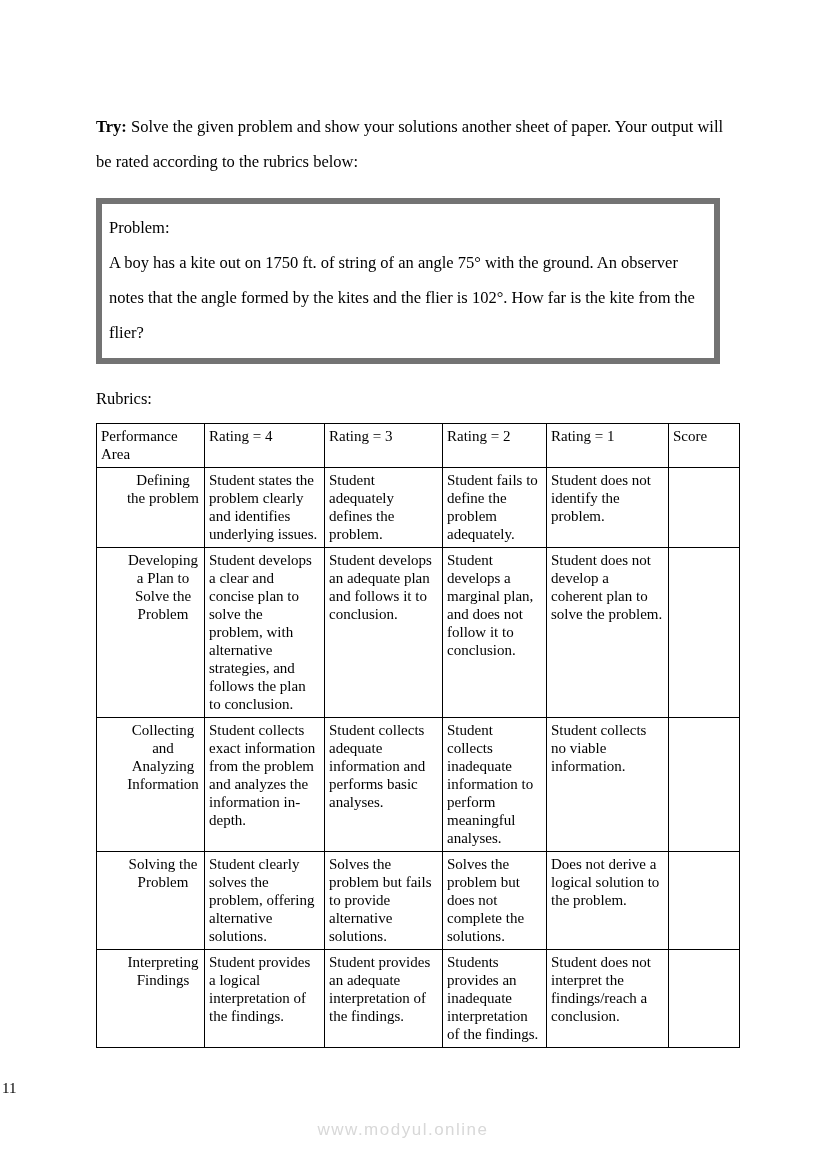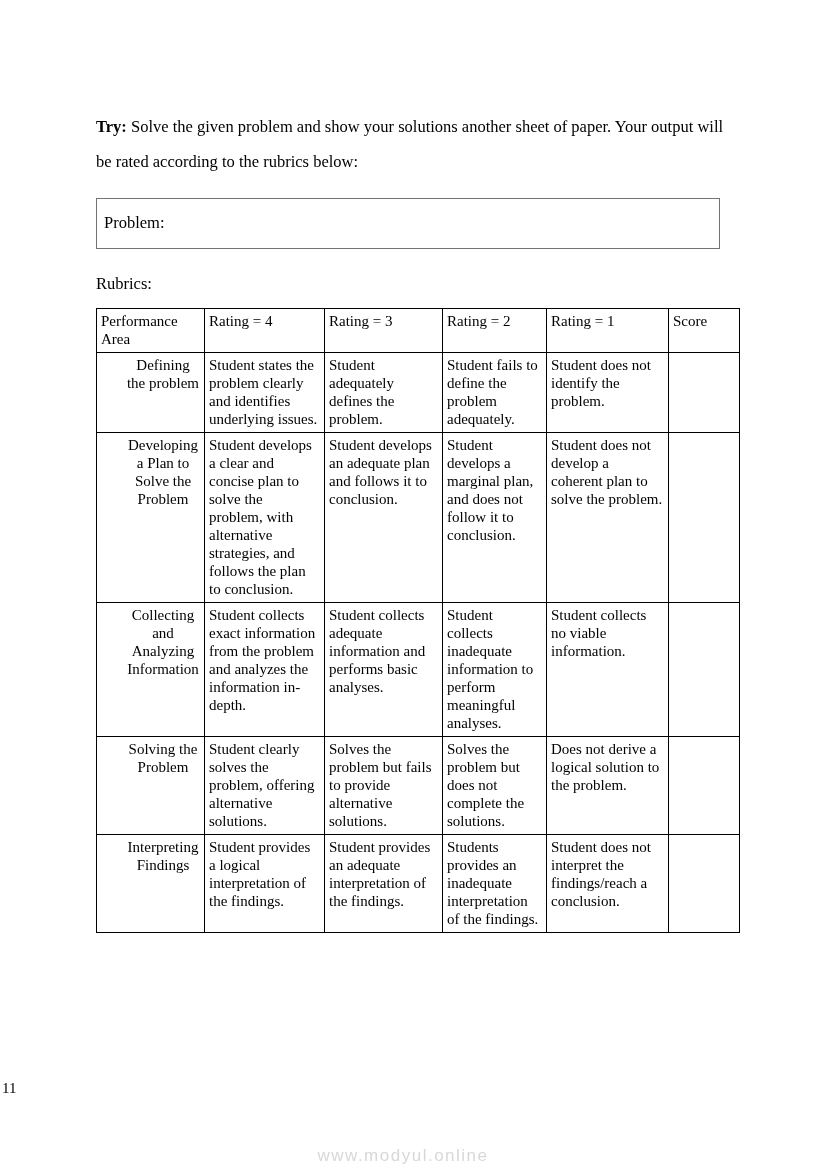--- a/index.html
+++ b/index.html
@@ -32,21 +32,21 @@
   .intro {
     font-size: 16.5px;
     line-height: 35px;
     text-align: left;
   }
   .intro b {
     font-weight: bold;
   }
   .problem-box {
     margin-top: 19px;
-    border: 1px solid #737373;
+    border: 6px solid #737373;
     width: 624px;
     box-sizing: border-box;
     padding: 6px 7px 8px 7px;
   }
   .problem-box .line {
     font-size: 16.5px;
     line-height: 35px;
   }
   .rubrics-label {
     margin-top: 25px;
@@ -99,34 +99,34 @@
   .watermark {
     position: absolute;
     left: 0;
     top: 1120px;
     width: 806px;
     text-align: center;
     font-size: 17px;
     letter-spacing: 1.5px;
     color: #d8d8d8;
     font-family: "Liberation Sans", sans-serif;
-    margin-top: 26px;
   }
 </style>
 </head>
 <body>
 
 <div class="page">
 
   <div class="content">
 
     <p class="intro"><b>Try:</b><span> Solve the given problem and show your solutions another sheet of paper. Your output will be rated according to the rubrics below:</span></p>
 
     <div class="problem-box">
       <div class="line">Problem:</div>
+      <div class="line">A boy has a kite out on 1750 ft. of string of an angle 75° with the ground. An observer notes that the angle formed by the kites and the flier is 102°. How far is the kite from the flier?</div>
     </div>
 
     <div class="rubrics-label">Rubrics:</div>
 
     <table class="rubric">
       <colgroup>
         <col class="c0">
           <col class="c1">
           <col class="c2">
           <col class="c3">

